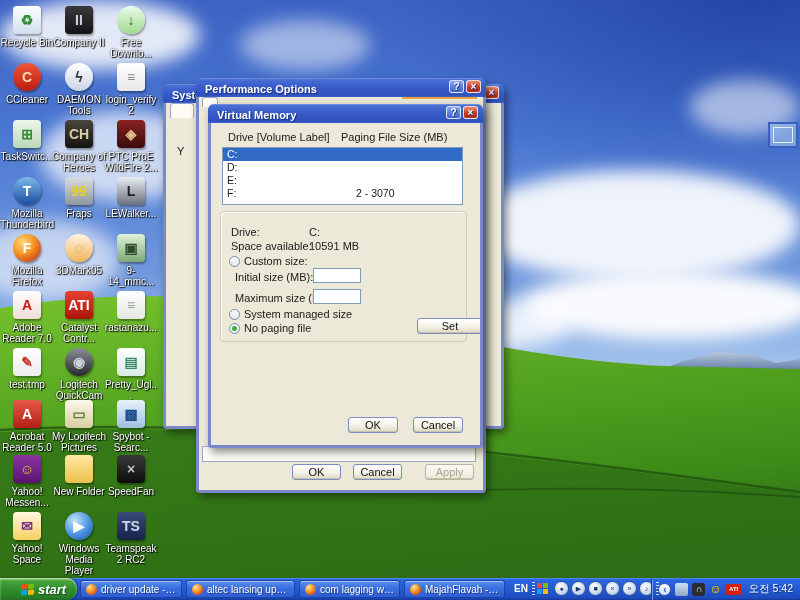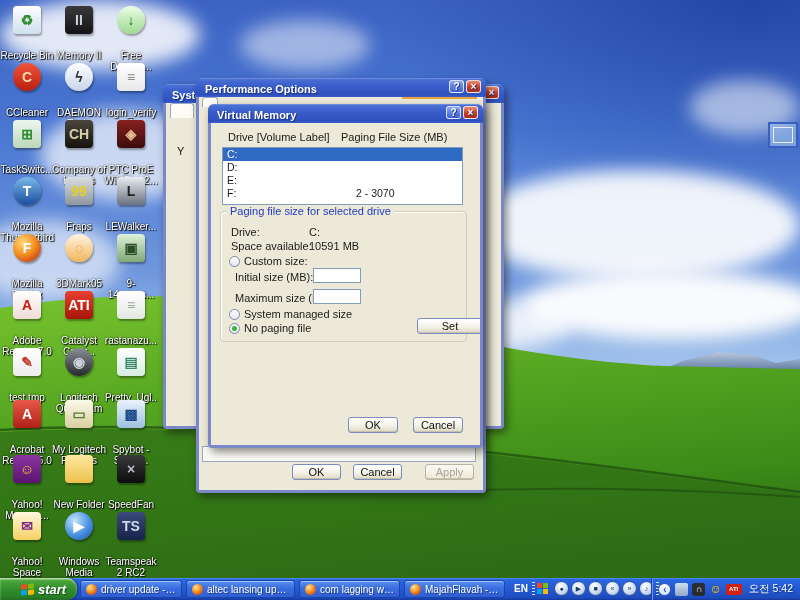--- a/index.html
+++ b/index.html
@@ -7,21 +7,21 @@
     font-family:"Liberation Sans",sans-serif;-webkit-font-smoothing:antialiased;}
   
   .sky{position:absolute;inset:0;background:linear-gradient(to bottom,#3c63c4 0%,#4a77d2 22%,#6f97dd 45%,#a4c4ec 62%,#cfe2f6 74%,#dceaf8 80%);}
   .sky-deep{position:absolute;inset:0;background:radial-gradient(ellipse 520px 300px at 94% 0%,rgba(18,52,150,.6),transparent 70%);}
   .cloud{position:absolute;background:#fff;border-radius:50%;filter:blur(9px);}
   .hillsvg{position:absolute;left:0;top:0;}
   
   .dicon{position:absolute;width:54px;text-align:center;cursor:default;}
   .dg{width:28px;height:28px;margin:0 auto;border-radius:4px;display:flex;align-items:center;justify-content:center;
       font-size:14px;font-weight:bold;box-shadow:1px 2px 2px rgba(0,0,0,.35);}
-  .dl{margin-top:16px;font-size:10px;line-height:11px;color:#fff;text-shadow:1px 1px 1px #000,0 0 2px #000;word-wrap:break-word;}
+  .dl{margin-top:3px;font-size:10px;line-height:11px;color:#fff;text-shadow:1px 1px 1px #000,0 0 2px #000;word-wrap:break-word;}
   
   .xpwin{position:absolute;border-radius:7px 7px 4px 4px;background:#7b88c8;box-shadow:3px 4px 9px rgba(0,0,0,.45);padding:0 3px 3px;}
   .xptitle{height:19px;border-radius:6px 6px 0 0;margin:0 -3px;padding:2px 4px 0 9px;box-sizing:border-box;
     background:linear-gradient(to bottom,#7a9ae4 0%,#4a6fd4 8%,#3a5ecb 40%,#2f51bd 88%,#3a5ecb 100%);
     display:flex;align-items:center;color:#fff;font-size:11px;font-weight:bold;text-shadow:1px 1px 1px #17307e;position:relative;}
   .tbtns{position:absolute;right:5px;top:2px;display:flex;gap:2px;}
   .tb{width:15px;height:13px;border-radius:3px;border:1px solid rgba(255,255,255,.8);box-sizing:border-box;
       display:flex;align-items:center;justify-content:center;color:#fff;font-size:10px;font-weight:bold;line-height:1;}
   .tb.help{background:linear-gradient(#8ba6ef,#3a5fd0);}
   .tb.close{background:linear-gradient(#ec8d72,#c23a22 60%,#a82e18);}
@@ -107,21 +107,21 @@
     <path d="M430,492 C580,485 700,490 800,497" stroke="#1e4a0f" stroke-width="2" fill="none" opacity="0.6"></path>
   </svg>
 
   <div id="icon-grid">
       <div class="dicon" style="left: 0px; top: 6px;">
         <div class="dg" style="background: linear-gradient(rgb(253, 254, 254), rgb(207, 224, 239)); color: rgb(46, 139, 46);">♻</div>
         <div class="dl">Recycle Bin</div>
       </div>
       <div class="dicon" style="left: 52px; top: 6px;">
         <div class="dg" style="background: linear-gradient(rgb(58, 58, 62), rgb(20, 20, 22)); color: rgb(207, 212, 221);">II</div>
-        <div class="dl">Memory II</div>
+        <div class="dl">Company II</div>
       </div>
       <div class="dicon" style="left: 104px; top: 6px;">
         <div class="dg" style="background: linear-gradient(rgb(234, 252, 232), rgb(159, 217, 143)); color: rgb(29, 122, 29); border-radius: 50%;">↓</div>
         <div class="dl">Free Downlo...</div>
       </div>
       <div class="dicon" style="left: 0px; top: 63px;">
         <div class="dg" style="background: linear-gradient(rgb(242, 84, 58), rgb(185, 30, 16)); color: rgb(255, 217, 176); border-radius: 50%;">C</div>
         <div class="dl">CCleaner</div>
       </div>
       <div class="dicon" style="left: 52px; top: 63px;">
@@ -277,21 +277,20 @@
       <div class="lbl" style="left:17px;top:8px">Drive  [Volume Label]</div>
       <div class="lbl" style="left:130px;top:8px">Paging File Size (MB)</div>
       <div class="listbox" style="left:11px;top:24px;width:241px;height:58px">
         <div class="lrow sel"><span>C:</span><span class="sz"></span></div>
         <div class="lrow"><span>D:</span><span class="sz"></span></div>
         <div class="lrow"><span>E:</span><span class="sz"></span></div>
         <div class="lrow"><span>F:</span><span class="sz">2 - 3070</span></div>
       </div>
 
       <div class="grp" style="left:9px;top:88px;width:245px;height:129px">
-        <div class="grp-t">Paging file size for selected drive</div>
         <div class="lbl" style="left:10px;top:14px">Drive:</div>
         <div class="lbl" style="left:88px;top:14px">C:</div>
         <div class="lbl" style="left:10px;top:28px">Space available:</div>
         <div class="lbl" style="left:88px;top:28px">10591 MB</div>
         <div class="radio" style="left:8px;top:44px"></div>
         <div class="lbl" style="left:23px;top:43px">Custom size:</div>
         <div class="lbl" style="left:14px;top:59px">Initial size (MB):</div>
         <div class="inp" style="left:92px;top:56px"></div>
         <div class="lbl" style="left:14px;top:80px">Maximum size (MB):</div>
         <div class="inp" style="left:92px;top:77px"></div>

